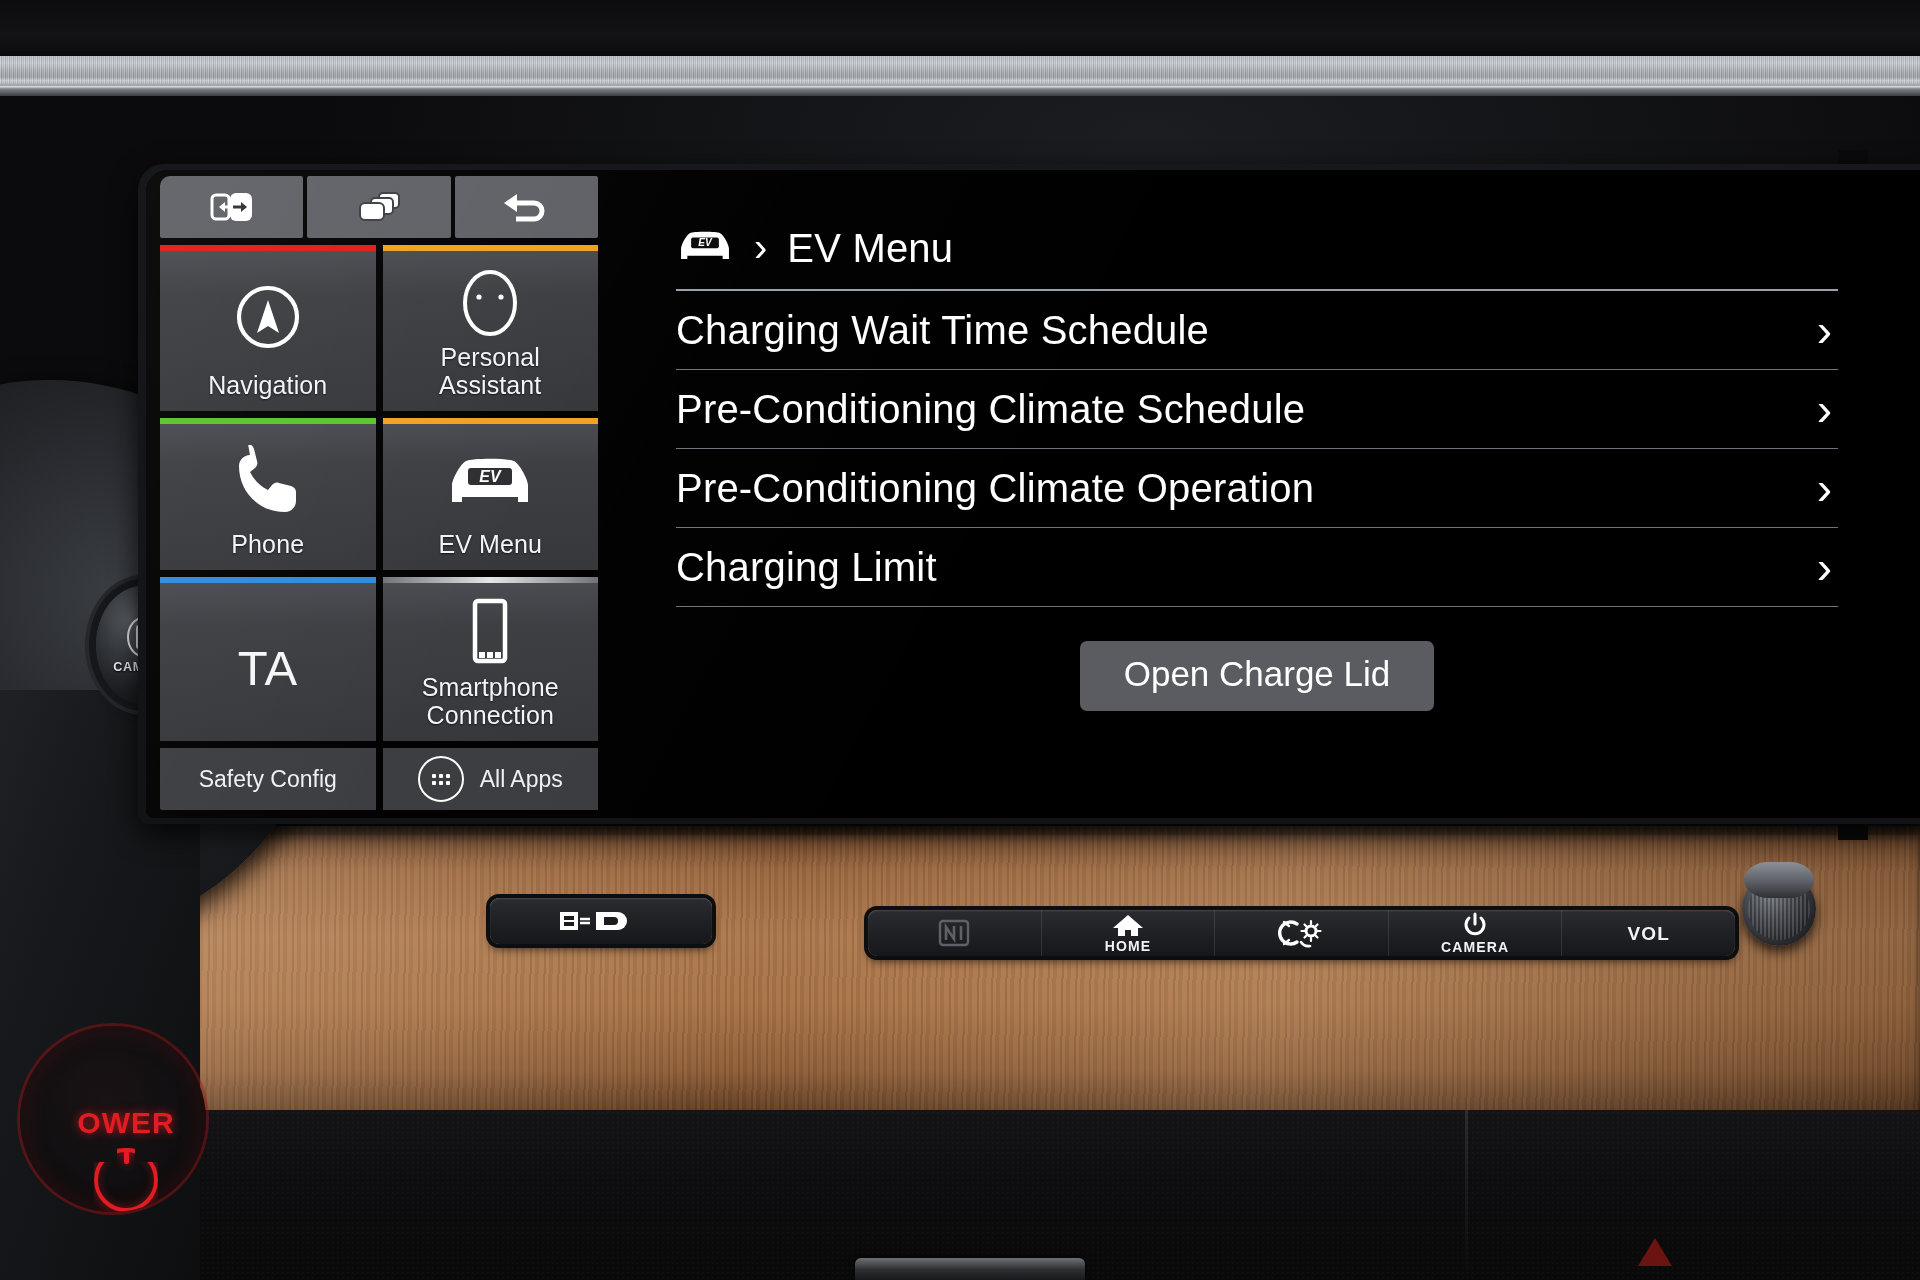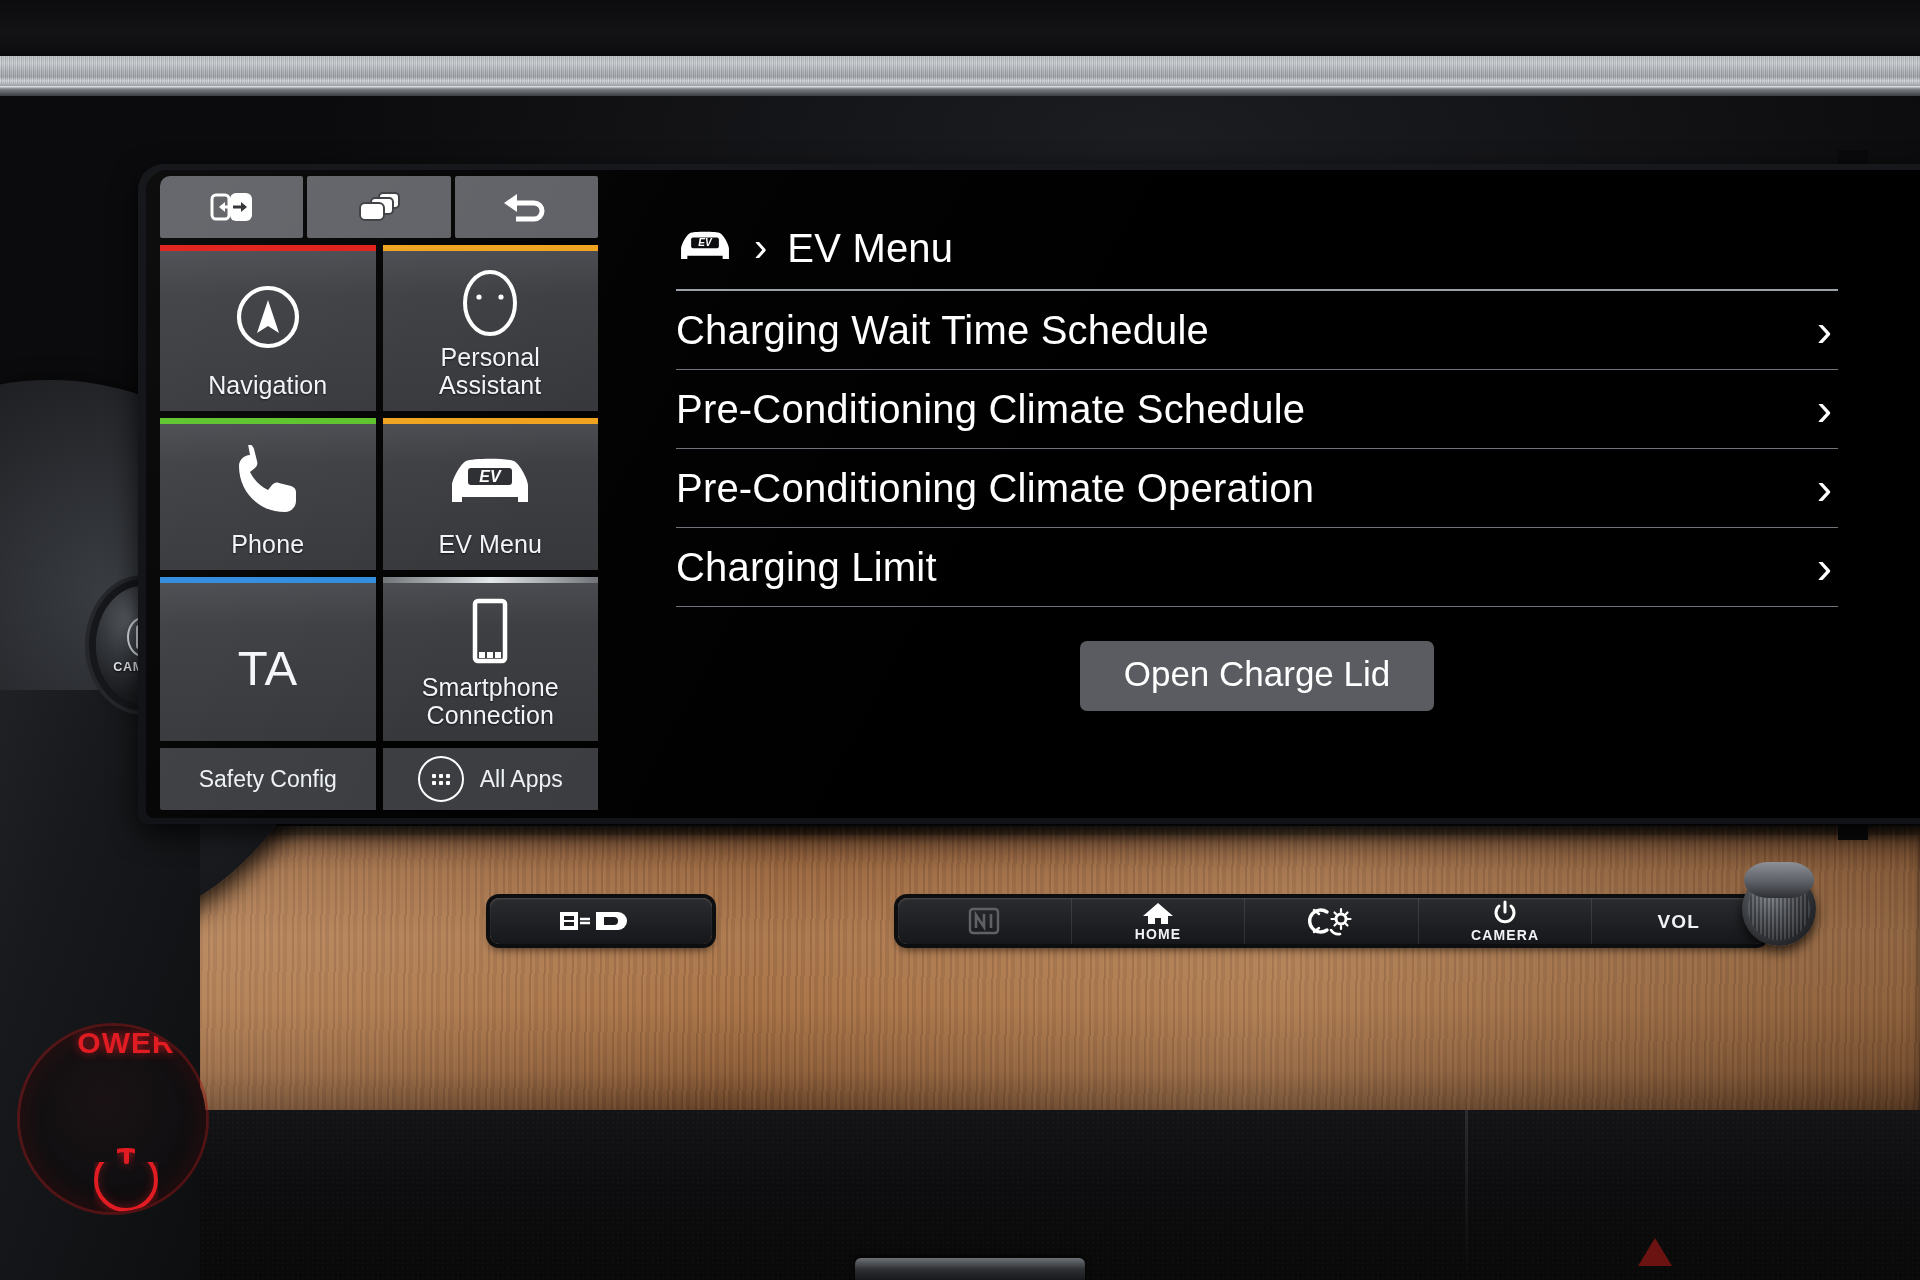--- a/index.html
+++ b/index.html
@@ -144,21 +144,21 @@
     color:#e6eaef; font-size:12.5px; letter-spacing:.8px; font-weight:700;
     font-family:"Liberation Sans", sans-serif;
     text-shadow:0 1px 2px #000;
   }
 
   .power-btn{
     position:absolute; left:20px; top:1026px; width:186px; height:186px;
     border-radius:50%;
     background: radial-gradient(circle at 45% 40%, #1a1214 0%, #121012 45%, #0a090a 100%);
     box-shadow: 0 0 0 3px rgba(160,20,20,.45), 0 0 26px rgba(190,20,20,.18) inset;
-    display:flex;flex-direction:column;align-items:center;justify-content:space-between;
+    display:flex;flex-direction:column;align-items:center;justify-content:flex-end;
     overflow:hidden;
   }
   .power-btn .ptxt{
     color:#e11c22; font-weight:700; font-size:30px; letter-spacing:1px;
     text-shadow:0 0 10px rgba(225,28,34,.75);
     margin-left:26px;
   }
   .power-glyph{
     width:56px;height:56px;border:4px solid #e11c22;border-radius:50%;
     position:relative; margin-top:8px; margin-left:26px;
@@ -307,21 +307,21 @@
   
   .hw-strip{
     position:absolute; top:898px; height:46px;
     border-radius:9px;
     background: linear-gradient(180deg,#2b2c2f 0%, #212225 45%, #16171a 100%);
     box-shadow: 0 0 0 4px #0d0e10, 0 5px 10px rgba(0,0,0,.65),
                 inset 0 1px 2px rgba(255,255,255,.14);
     display:flex; align-items:center;
   }
   .hw-left{ left:490px; width:222px; justify-content:center; }
-  .hw-right{ left:898px; width:867px; }
+  .hw-right{ left:868px; width:867px;margin-top:12px; }
 
   .nfc-ico{ width:40px;height:40px; display:flex;align-items:center;justify-content:center;}
   .hw-cell{
     flex:1 1 0; height:100%;
     display:flex; flex-direction:column; align-items:center; justify-content:center;
     border-right:1px solid rgba(255,255,255,.10);
     color:#e9ecef;
   }
   .hw-cell:last-child{ border-right:none; }
   .hw-cell .hlbl{ font-size:14px; font-weight:700; letter-spacing:1.1px; margin-top:1px; color:#f0f2f5;}

